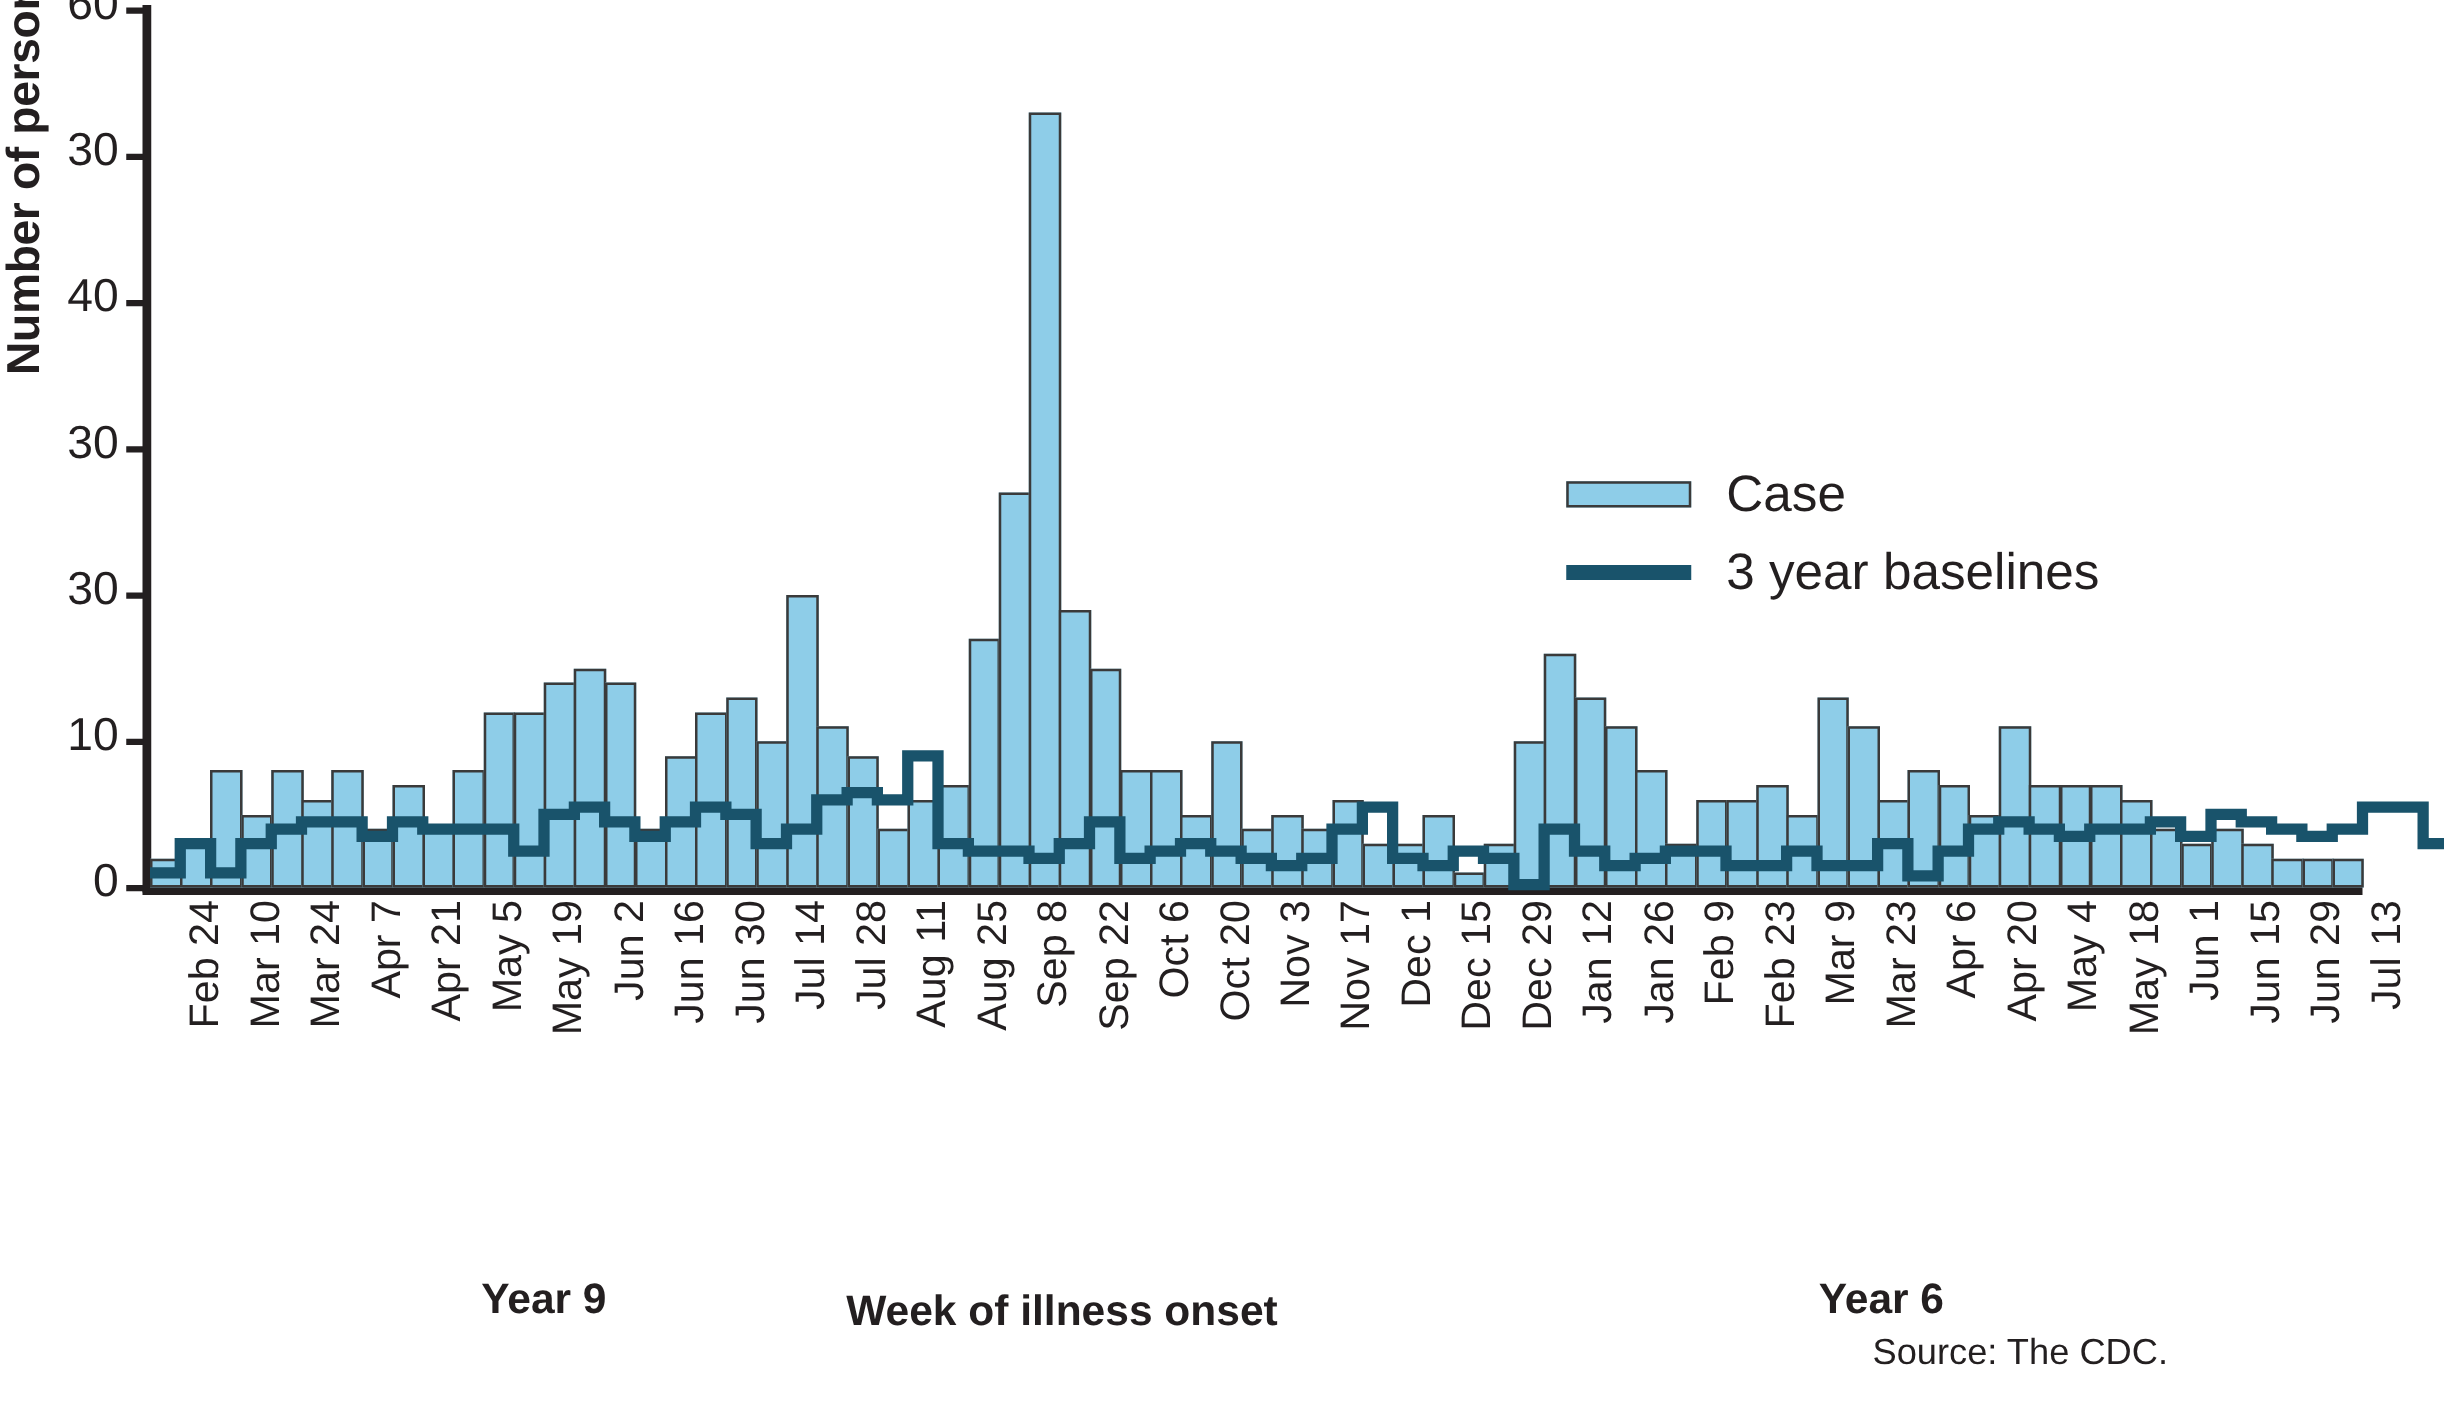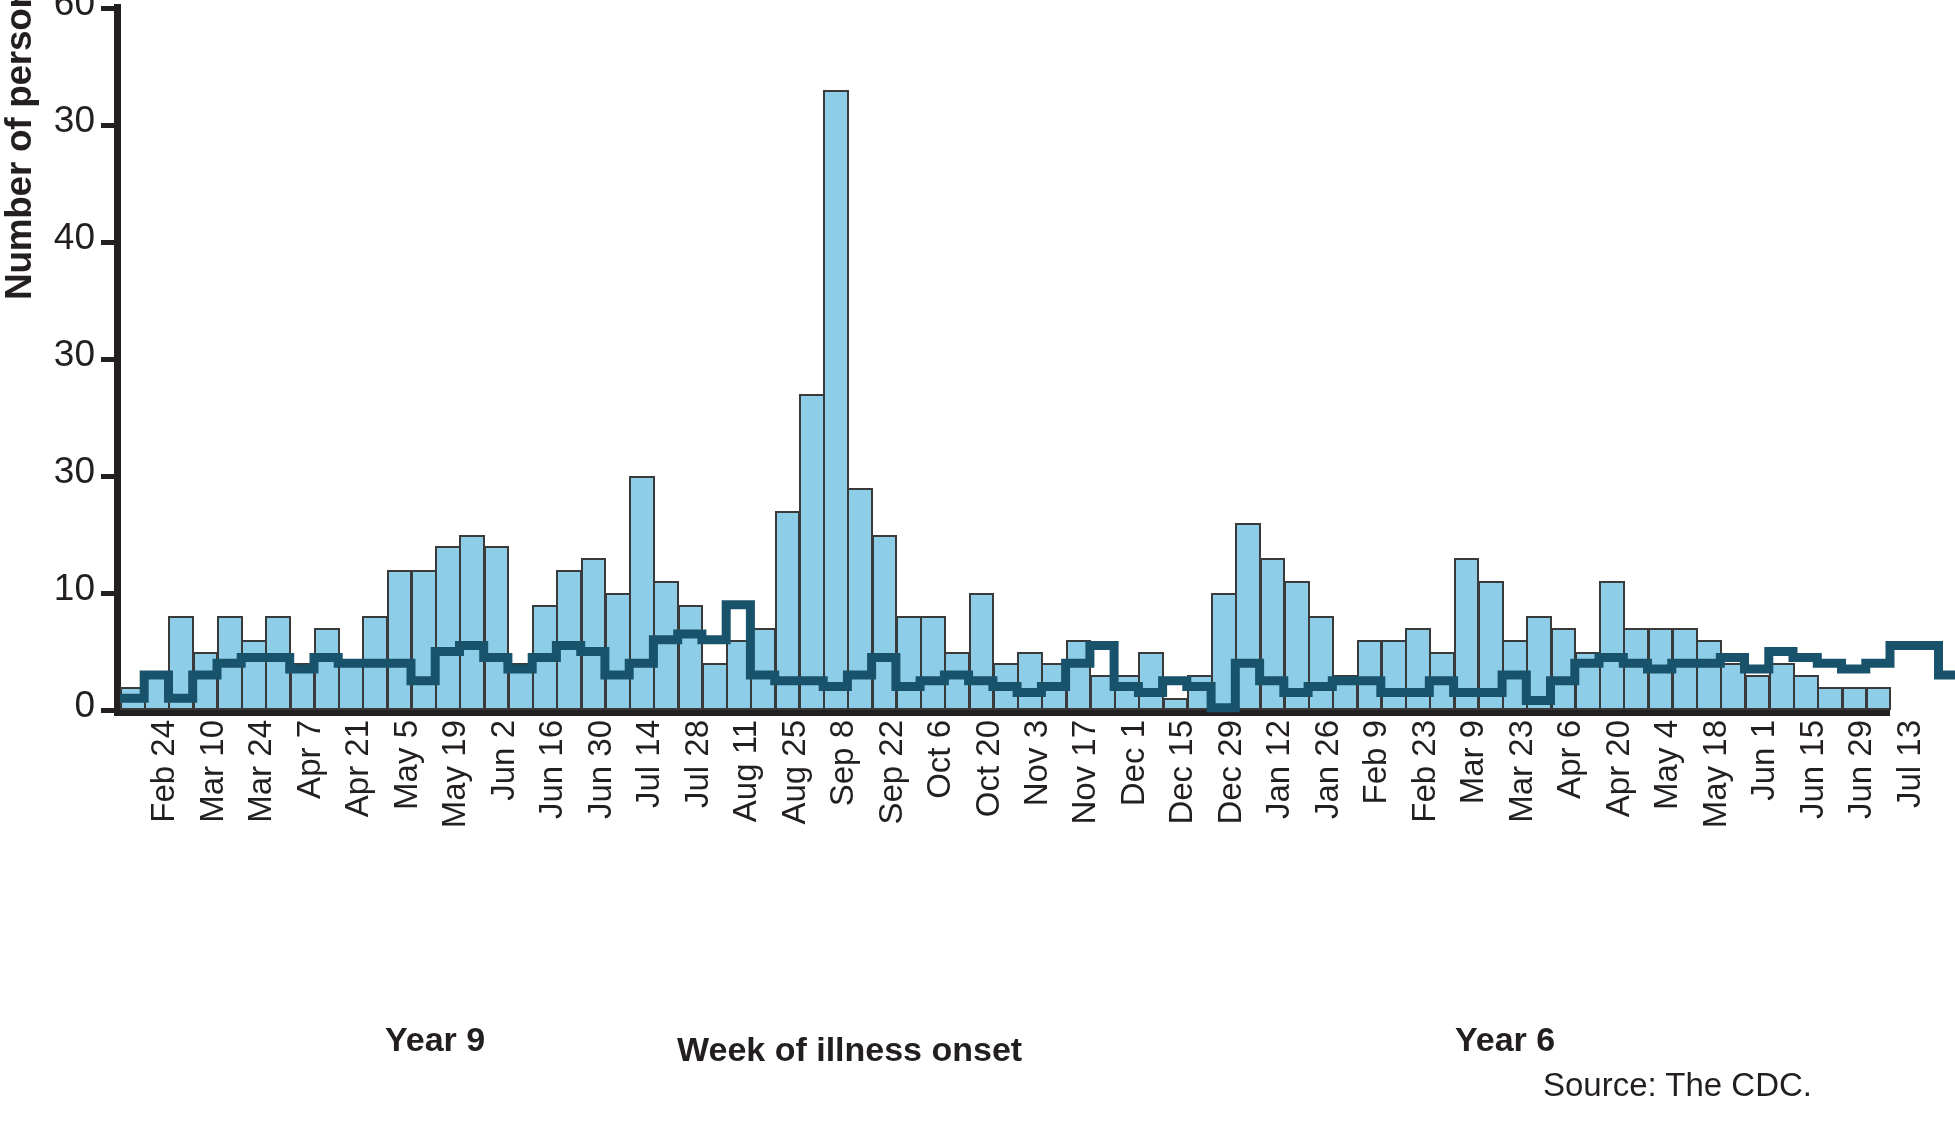--- a/index.html
+++ b/index.html
@@ -50,21 +50,21 @@
   .legend-row{position:absolute; left:0; display:flex; align-items:center;}
   .legend-swatch-bar{width:100px; height:21px; background:#8ecde8; border:2.5px solid #3a3a3a; box-sizing:border-box;}
   .legend-swatch-line{width:100px; height:12px; background:#19536b;}
   .legend-text{margin-left:28px; font-size:41px; white-space:nowrap;}
 
   
   .caption{position:absolute; font-size:34px; font-weight:bold; white-space:nowrap;}
   #cap-year1{left:385px; top:1020px;}
   #cap-xaxis{left:677px; top:1020px;margin-top:10px;}
   #cap-year2{left:1455px; top:1020px;}
-  #source{position:absolute; left:1543px; top:1066px; font-size:33px; white-space:nowrap; font-weight:normal;}
+  #source{position:absolute; left:1498px; top:1066px; font-size:29px; white-space:nowrap; font-weight:normal;}
 </style>
 </head>
 <body>
 
 <div id="root">
 
   <div id="ylabel">Number of persons</div>
 
   <div id="ytick-labels">
       <div class="ytick-label" style="top: 684px;">0</div>
@@ -266,20 +266,30 @@
         <span class="xtick-inner">Jun 15</span>
       </div>
       <div class="xtick" style="left: 1721.38px;">
         <span class="xtick-inner">Jun 29</span>
       </div>
       <div class="xtick" style="left: 1769.88px;">
         <span class="xtick-inner">Jul 13</span>
       </div>
     </div>
 
+  <div id="legend">
+    <div class="legend-row" style="top:0;">
+      <span class="legend-swatch-bar"></span>
+      <span class="legend-text">Case</span>
+    </div>
+    <div class="legend-row" style="top:62px;">
+      <span class="legend-swatch-line"></span>
+      <span class="legend-text">3 year baselines</span>
+    </div>
+  </div>
 
   <div class="caption" id="cap-year1">Year 9</div>
   <div class="caption" id="cap-xaxis">Week of illness onset</div>
   <div class="caption" id="cap-year2">Year 6</div>
   <div id="source">Source: The CDC.</div>
 
 <div class="ytick" style="top: 708px;"></div>
     <div class="ytick" style="top: 591px;"></div>
     <div class="ytick" style="top: 474px;"></div>
     <div class="ytick" style="top: 357px;"></div>

